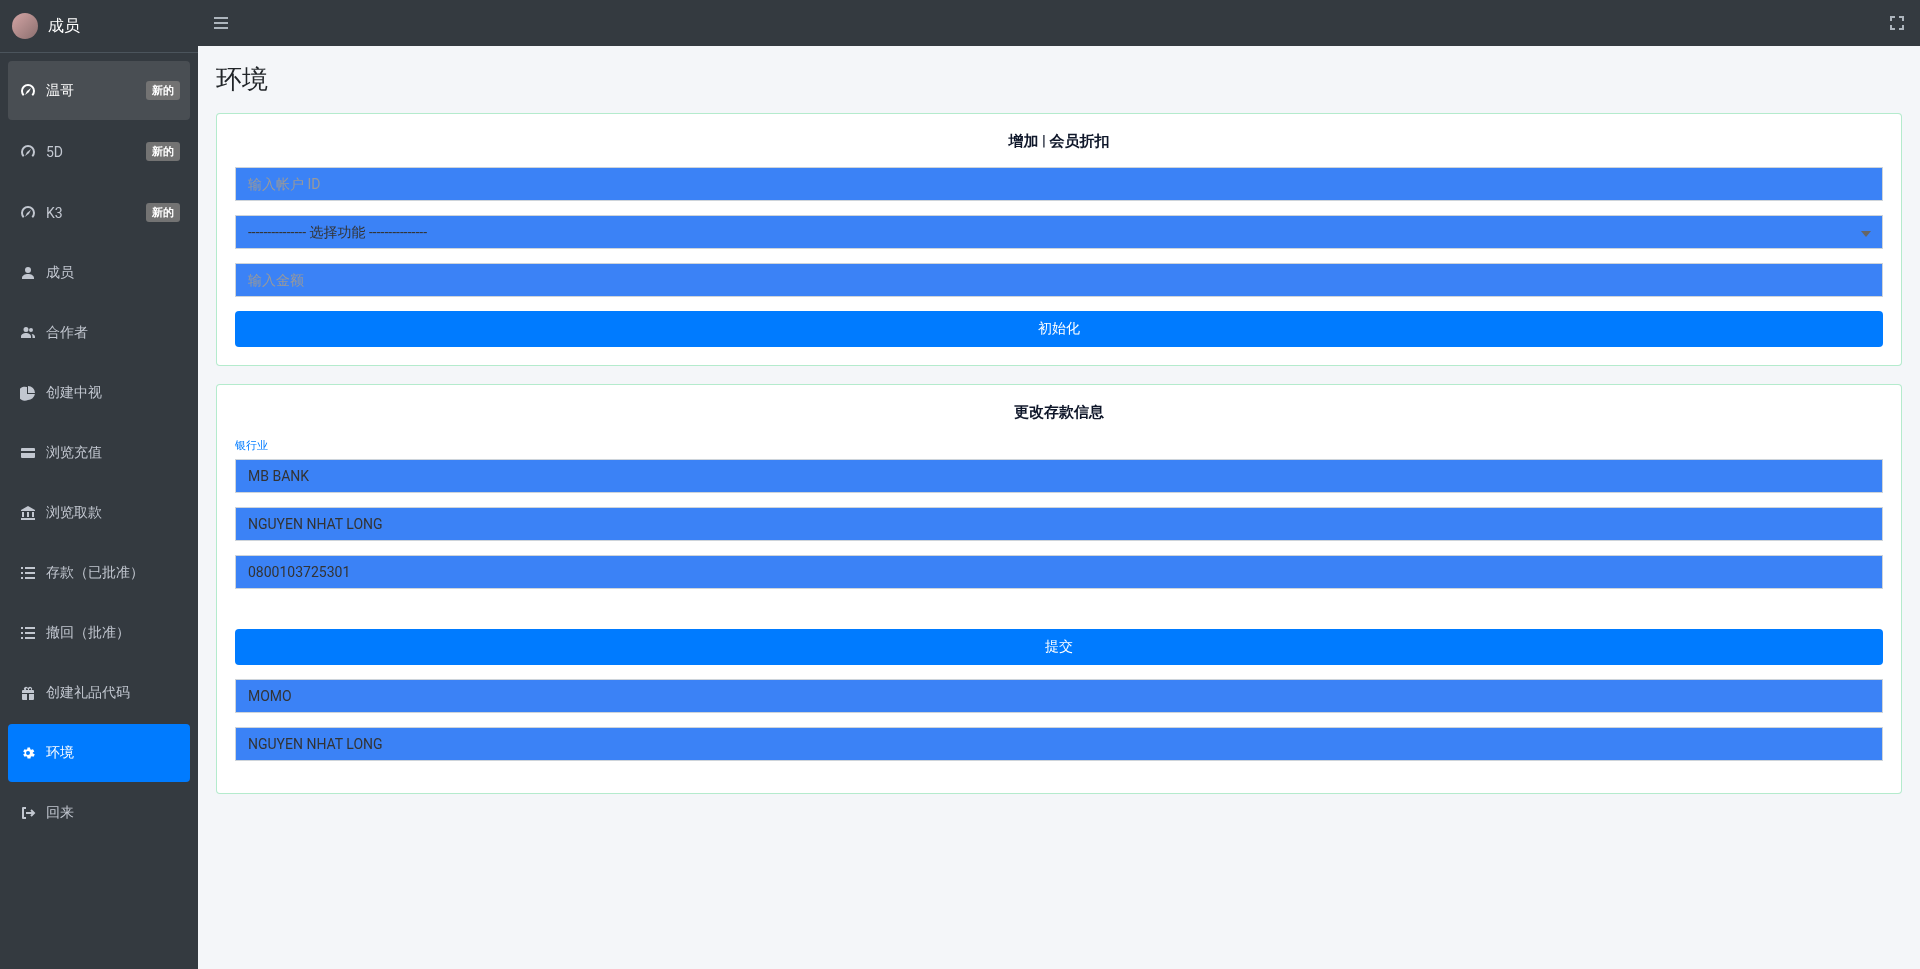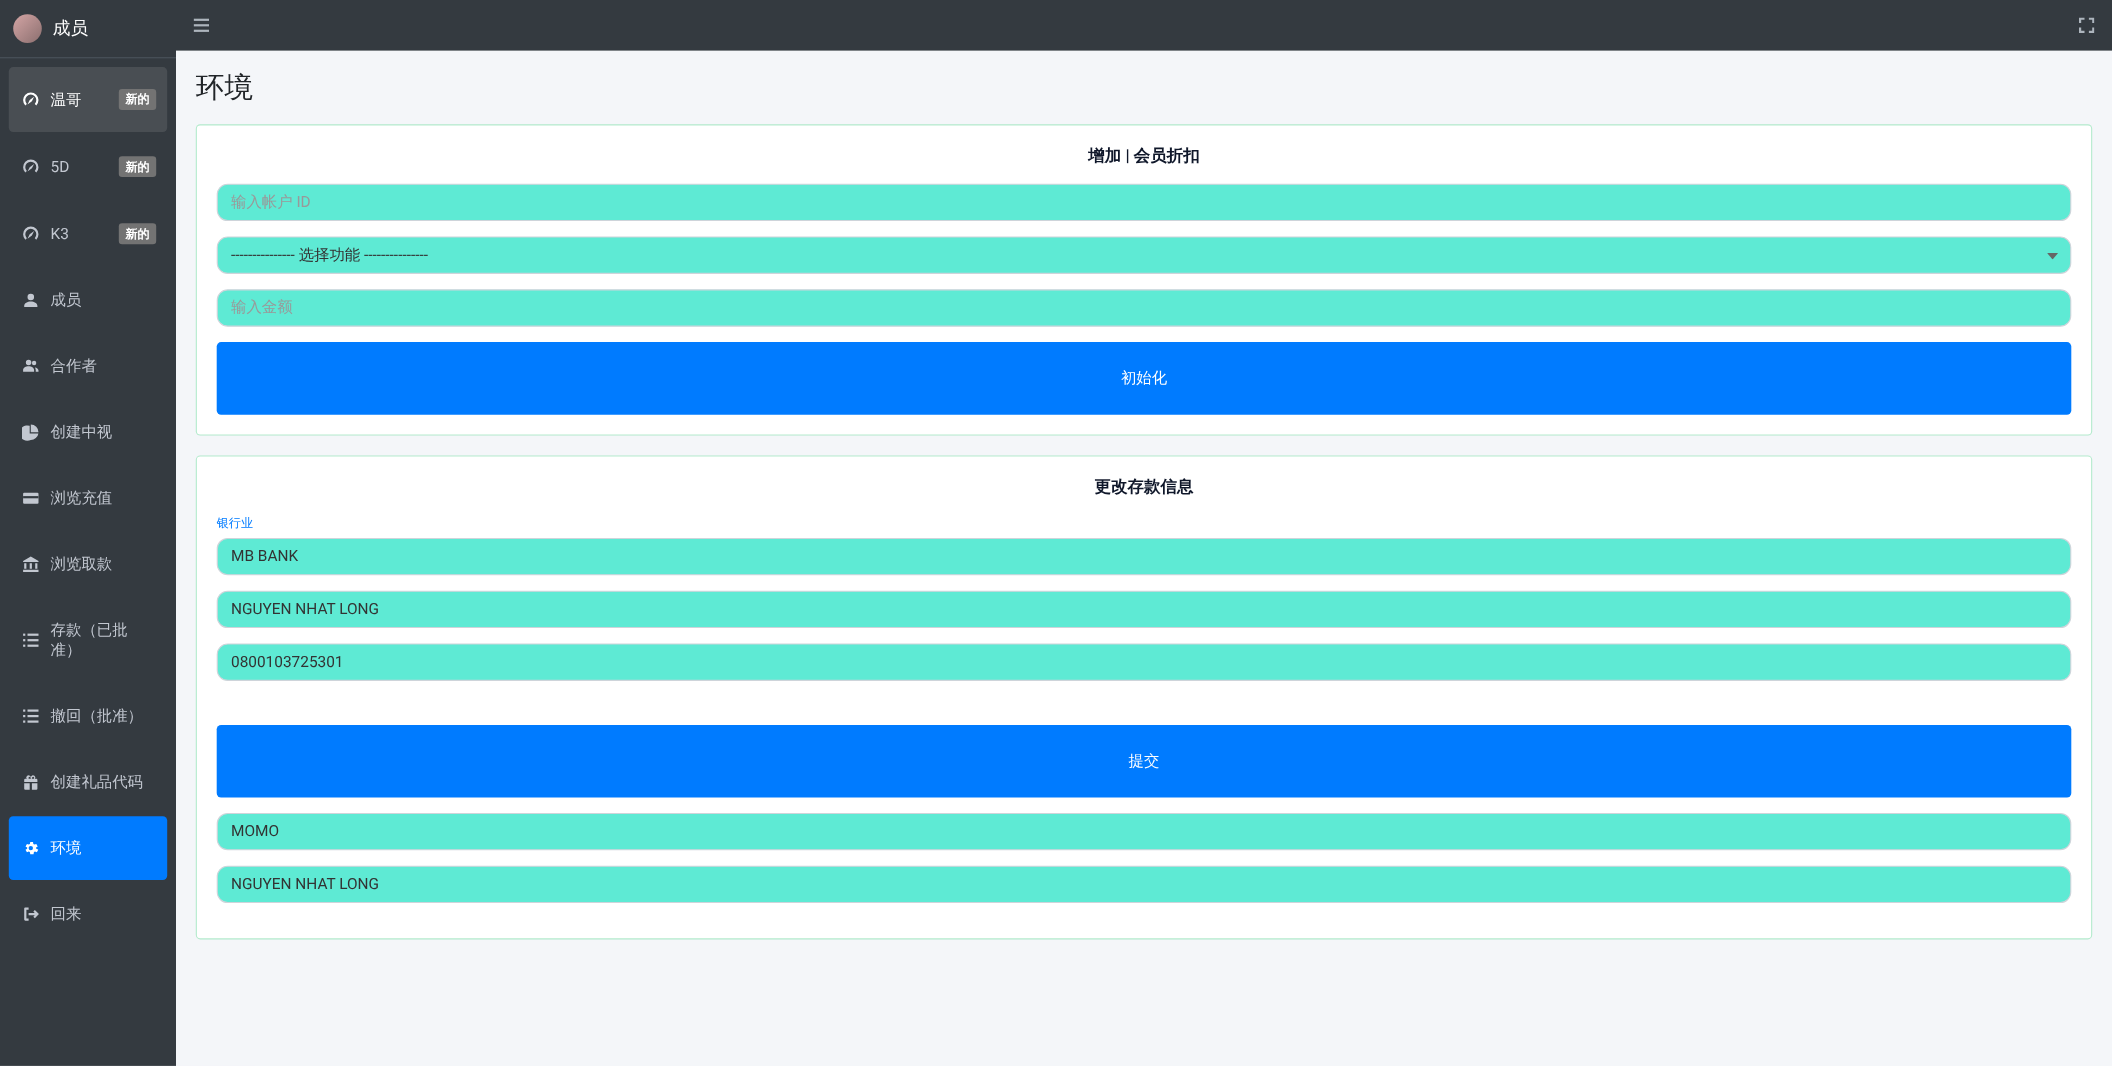--- a/index.html
+++ b/index.html
@@ -11,21 +11,21 @@
       font-family: -apple-system, BlinkMacSystemFont, "Segoe UI", Roboto, "Helvetica Neue", Arial, sans-serif;
       font-size: 14px;
       background: #f4f6f9;
       color: #333;
     }
     .wrapper {
       display: flex;
       min-height: 100vh;
     }
     .sidebar {
-      width: 160px;
+      width: 198px;
       background: #343a40;
       color: #c2c7d0;
       flex-shrink: 0;
     }
     .brand {
       display: flex;
       align-items: center;
       padding: 13px 12px;
       border-bottom: 1px solid #4b545c;
       color: #fff;
@@ -125,22 +125,22 @@
       font-size: 15px;
       font-weight: 700;
       color: #0f172a;
       margin-bottom: 16px;
     }
     .form-control {
       width: 100%;
       padding: 8px 12px;
       font-size: 14px;
       border: 1px solid #ced4da;
-      border-radius: 10px;
-      background: #5eead4;
+      border-radius: 0;
+      background: #3b82f6;
       color: #333;
       margin-bottom: 14px;
       font-family: inherit;
     }
     .form-control::placeholder {
       color: #999;
     }
     .select-wrap {
       position: relative;
       margin-bottom: 14px;
@@ -158,21 +158,21 @@
       top: 50%;
       transform: translateY(-50%);
       pointer-events: none;
       color: #666;
     }
     .btn-primary {
       width: 100%;
       background: #007bff;
       color: #fff;
       border: none;
-      padding: 24px 12px;
+      padding: 9px 12px;
       font-size: 14px;
       border-radius: 4px;
       cursor: pointer;
       font-family: inherit;
     }
     .label-primary {
       color: #007bff;
       font-size: 11px;
       margin-bottom: 6px;
       display: block;

